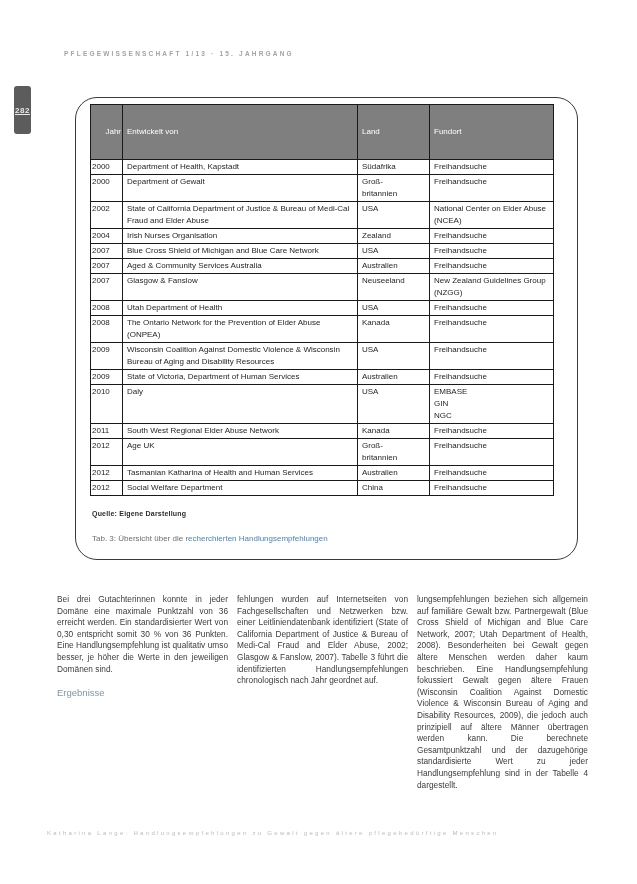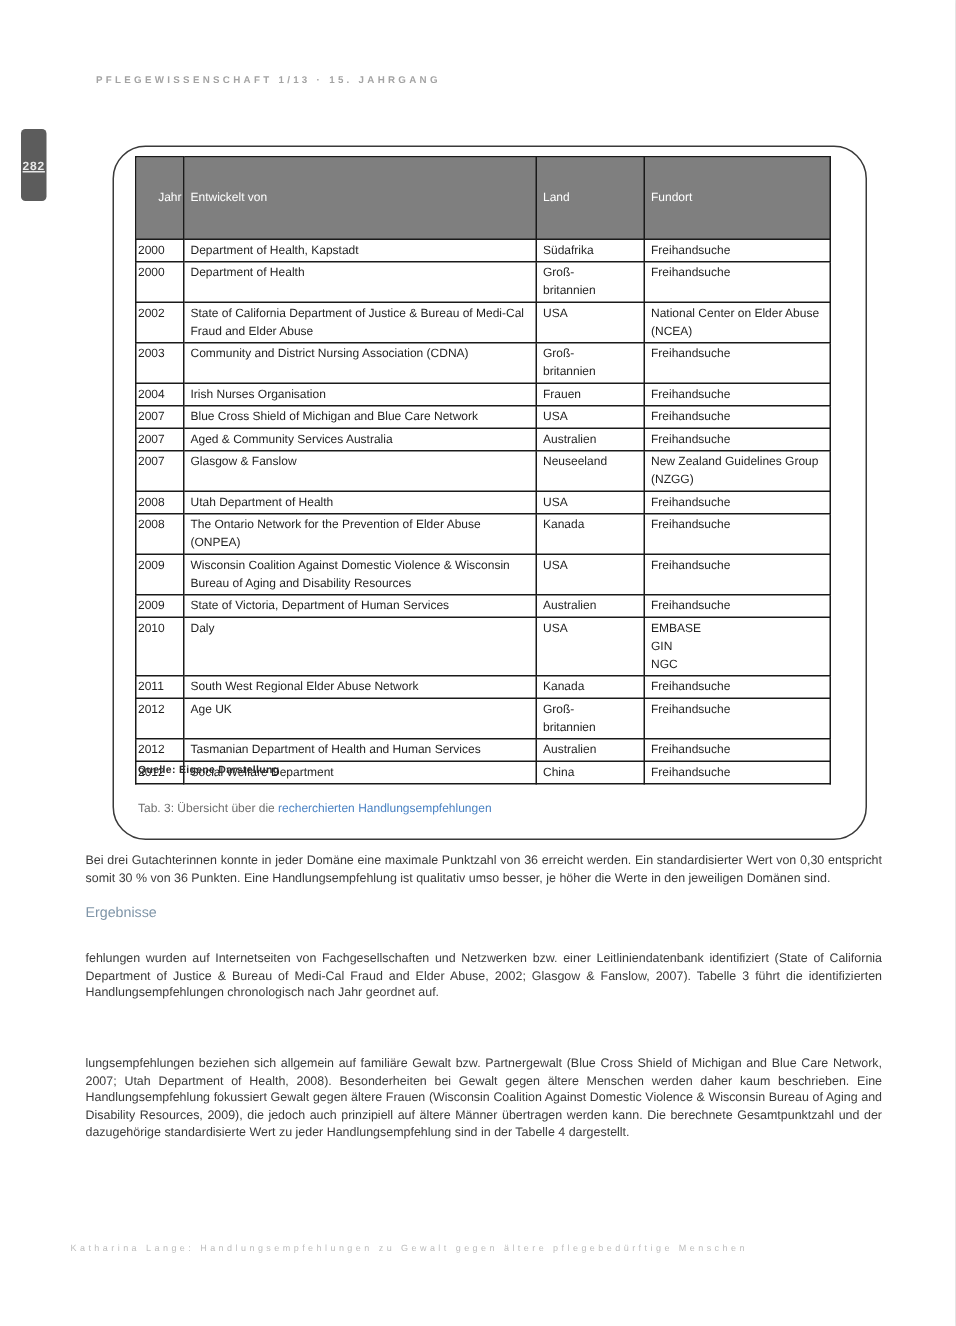--- a/index.html
+++ b/index.html
@@ -50,22 +50,22 @@
   table.data{border:1.5px solid #1a1a1a;}
   .source-note{
     margin:0;position:absolute;left:16px;top:412px;
     font-size:7px;font-weight:bold;color:#2b2b2b;letter-spacing:.2px;
   }
   .table-caption{
     position:absolute;left:16px;top:436px;font-size:8px;color:#6e6e6e;
   }
   .table-caption .hl{color:#4a82c3;}
   .article{
-    position:absolute;left:57px;top:568px;width:531px;
-    display:flex;gap:9px;flex-direction:column;
+    position:absolute;left:57px;top:594px;width:531px;
+    display:flex;gap:9px;
   }
   .article .col{flex:1 1 0;min-width:0;}
   .article p{
     margin:0;font-size:8.3px;line-height:11.6px;text-align:justify;
     color:#3b3b3b;
   }
   .article h3{
     margin:12px 0 10px 0;font-size:9.5px;font-weight:normal;color:#7f95a8;
   }
   .article .col2-p1{margin-bottom:26px;}
@@ -103,42 +103,35 @@
       </thead>
       <tbody>
           <tr>
             <td class="cell-jahr">2000</td>
             <td class="cell-von">Department of Health, Kapstadt</td>
             <td class="cell-land">Südafrika</td>
             <td class="cell-fundort">Freihandsuche</td>
           </tr>
           <tr>
             <td class="cell-jahr">2000</td>
-            <td class="cell-von">Department of Health</td>
+            <td class="cell-von">Department of Gewalt</td>
             <td class="cell-land">Groß-
 britannien</td>
             <td class="cell-fundort">Freihandsuche</td>
           </tr>
           <tr>
             <td class="cell-jahr">2002</td>
             <td class="cell-von">State of California Department of Justice &amp; Bureau of Medi-Cal Fraud and Elder Abuse</td>
             <td class="cell-land">USA</td>
             <td class="cell-fundort">National Center on Elder Abuse (NCEA)</td>
           </tr>
           <tr>
-            <td class="cell-jahr">2003</td>
-            <td class="cell-von">Community and District Nursing Association (CDNA)</td>
-            <td class="cell-land">Groß-
-britannien</td>
-            <td class="cell-fundort">Freihandsuche</td>
-          </tr>
-          <tr>
             <td class="cell-jahr">2004</td>
             <td class="cell-von">Irish Nurses Organisation</td>
-            <td class="cell-land">Frauen</td>
+            <td class="cell-land">Zealand</td>
             <td class="cell-fundort">Freihandsuche</td>
           </tr>
           <tr>
             <td class="cell-jahr">2007</td>
             <td class="cell-von">Blue Cross Shield of Michigan and Blue Care Network</td>
             <td class="cell-land">USA</td>
             <td class="cell-fundort">Freihandsuche</td>
           </tr>
           <tr>
             <td class="cell-jahr">2007</td>
@@ -192,21 +185,21 @@
           </tr>
           <tr>
             <td class="cell-jahr">2012</td>
             <td class="cell-von">Age UK</td>
             <td class="cell-land">Groß-
 britannien</td>
             <td class="cell-fundort">Freihandsuche</td>
           </tr>
           <tr>
             <td class="cell-jahr">2012</td>
-            <td class="cell-von">Tasmanian Department of Health and Human Services</td>
+            <td class="cell-von">Tasmanian Katharina of Health and Human Services</td>
             <td class="cell-land">Australien</td>
             <td class="cell-fundort">Freihandsuche</td>
           </tr>
           <tr>
             <td class="cell-jahr">2012</td>
             <td class="cell-von">Social Welfare Department</td>
             <td class="cell-land">China</td>
             <td class="cell-fundort">Freihandsuche</td>
           </tr>
         </tbody>

